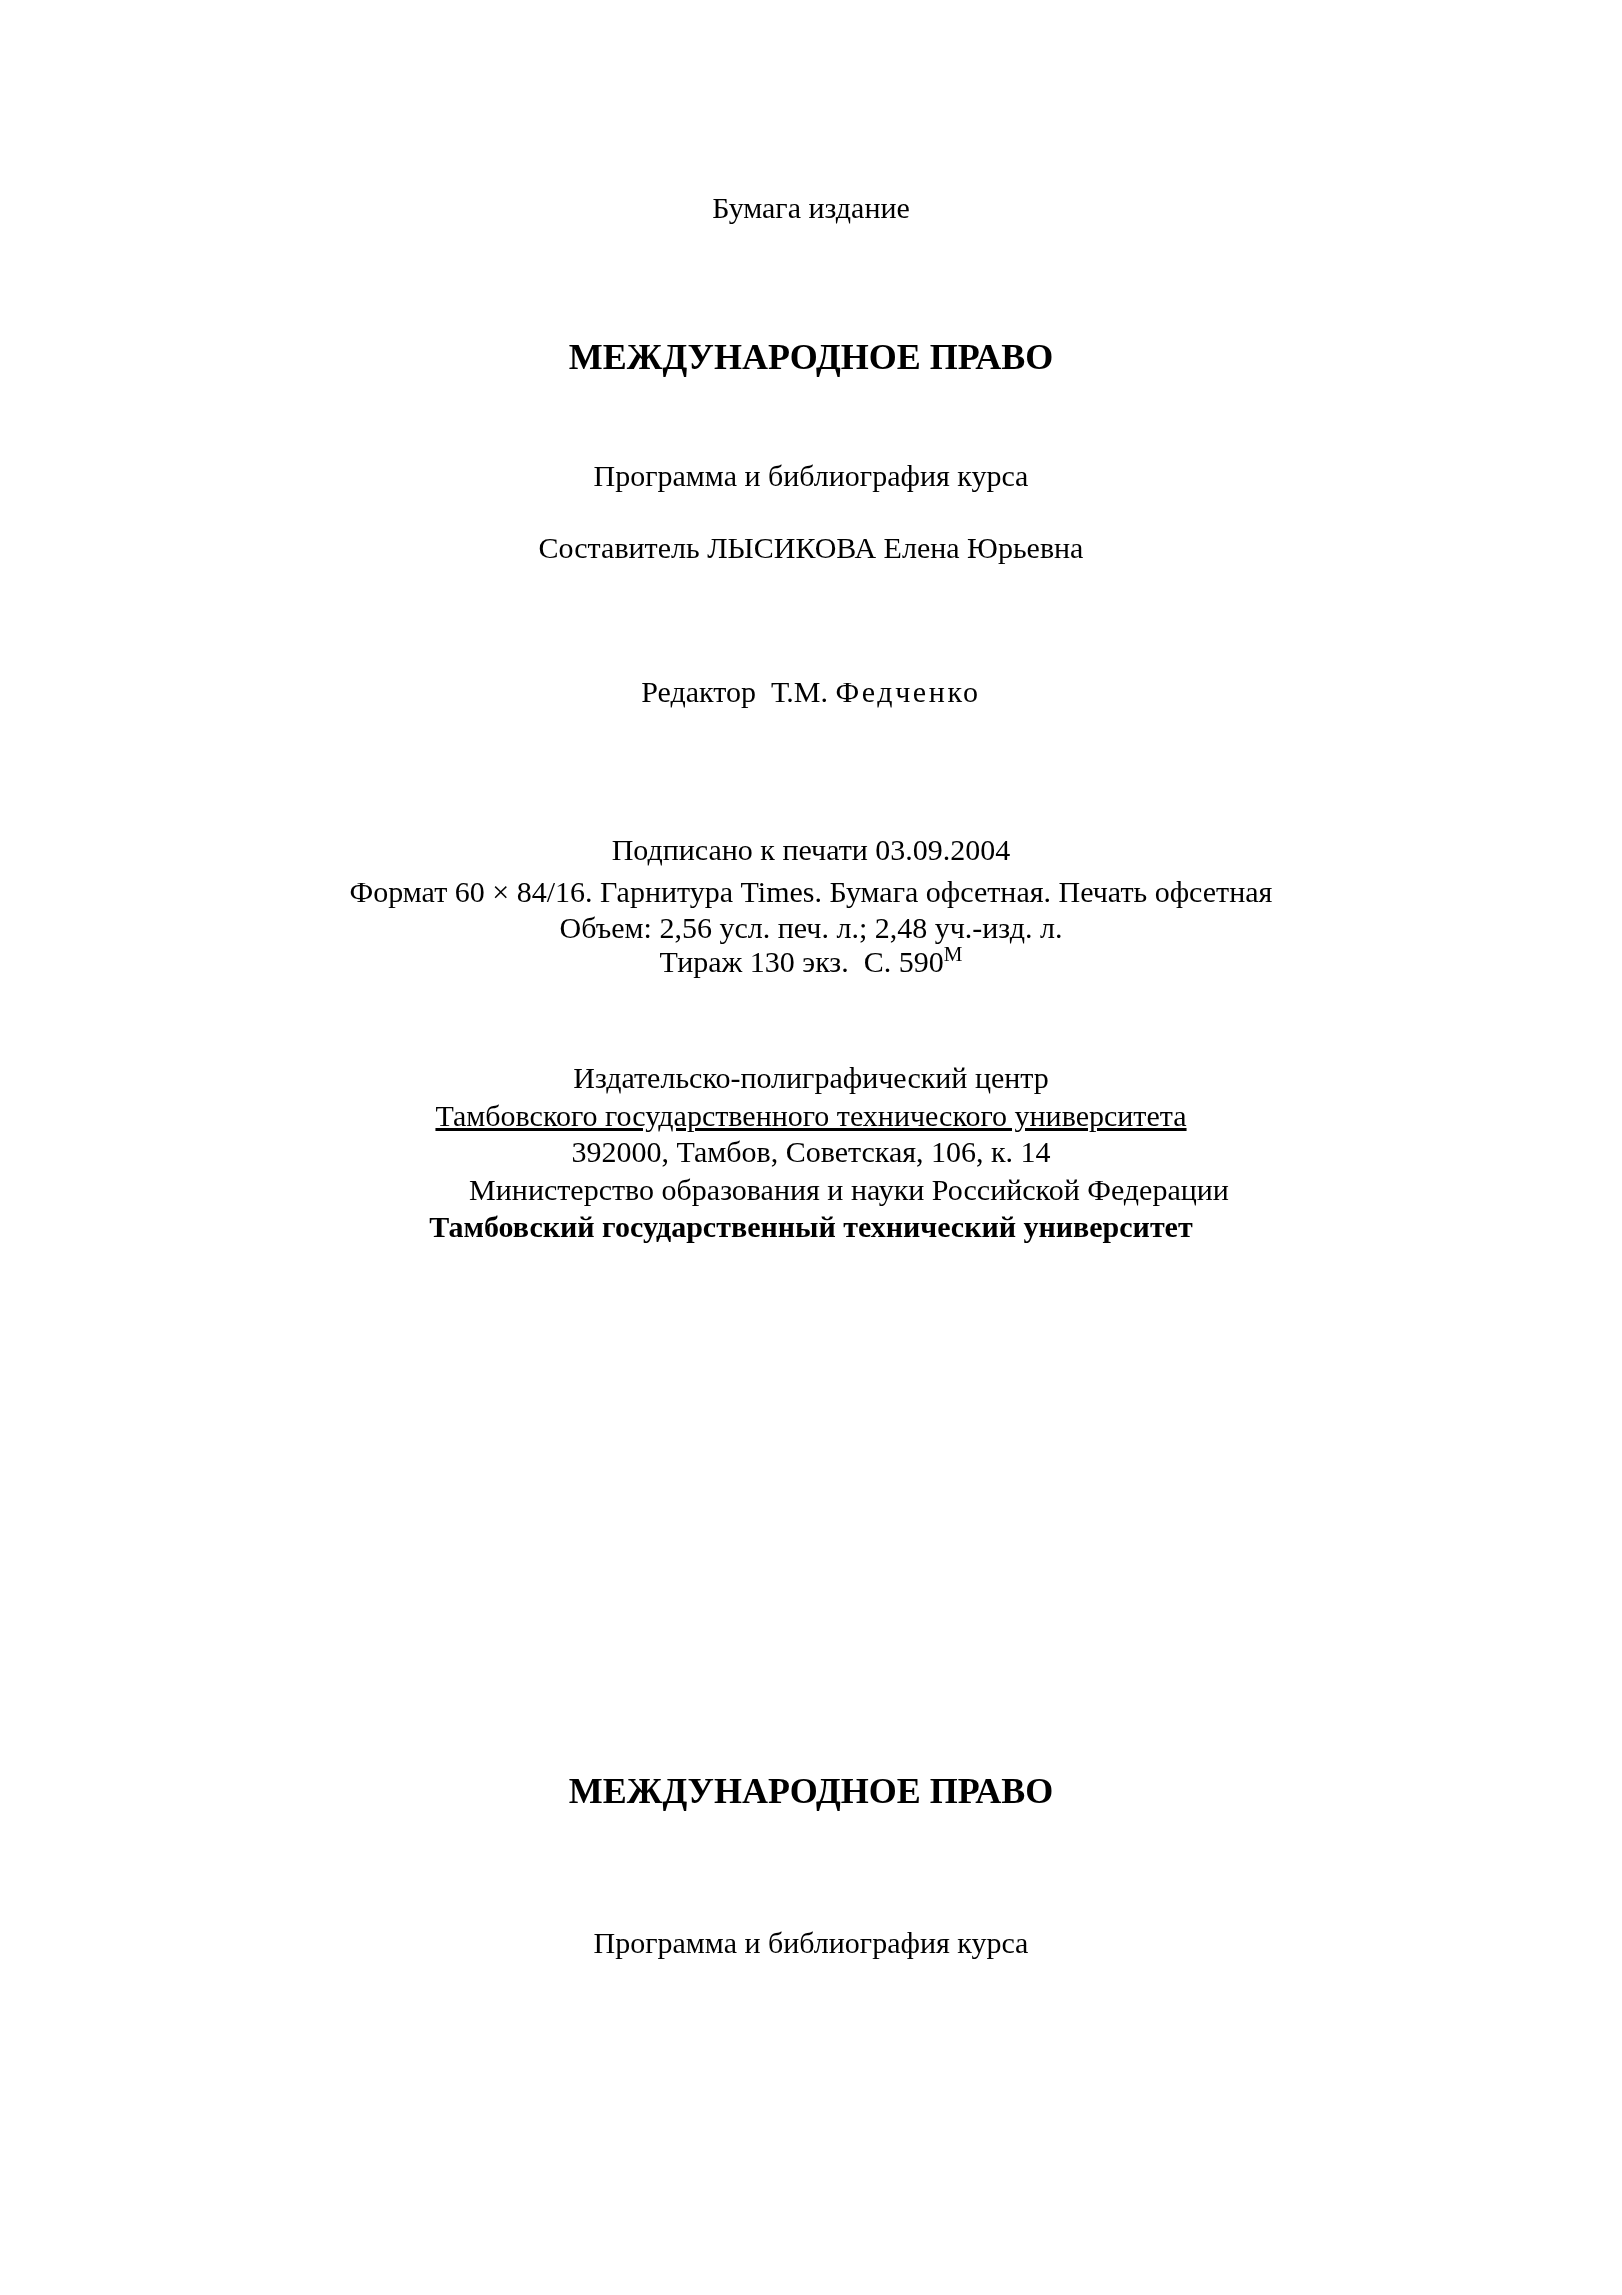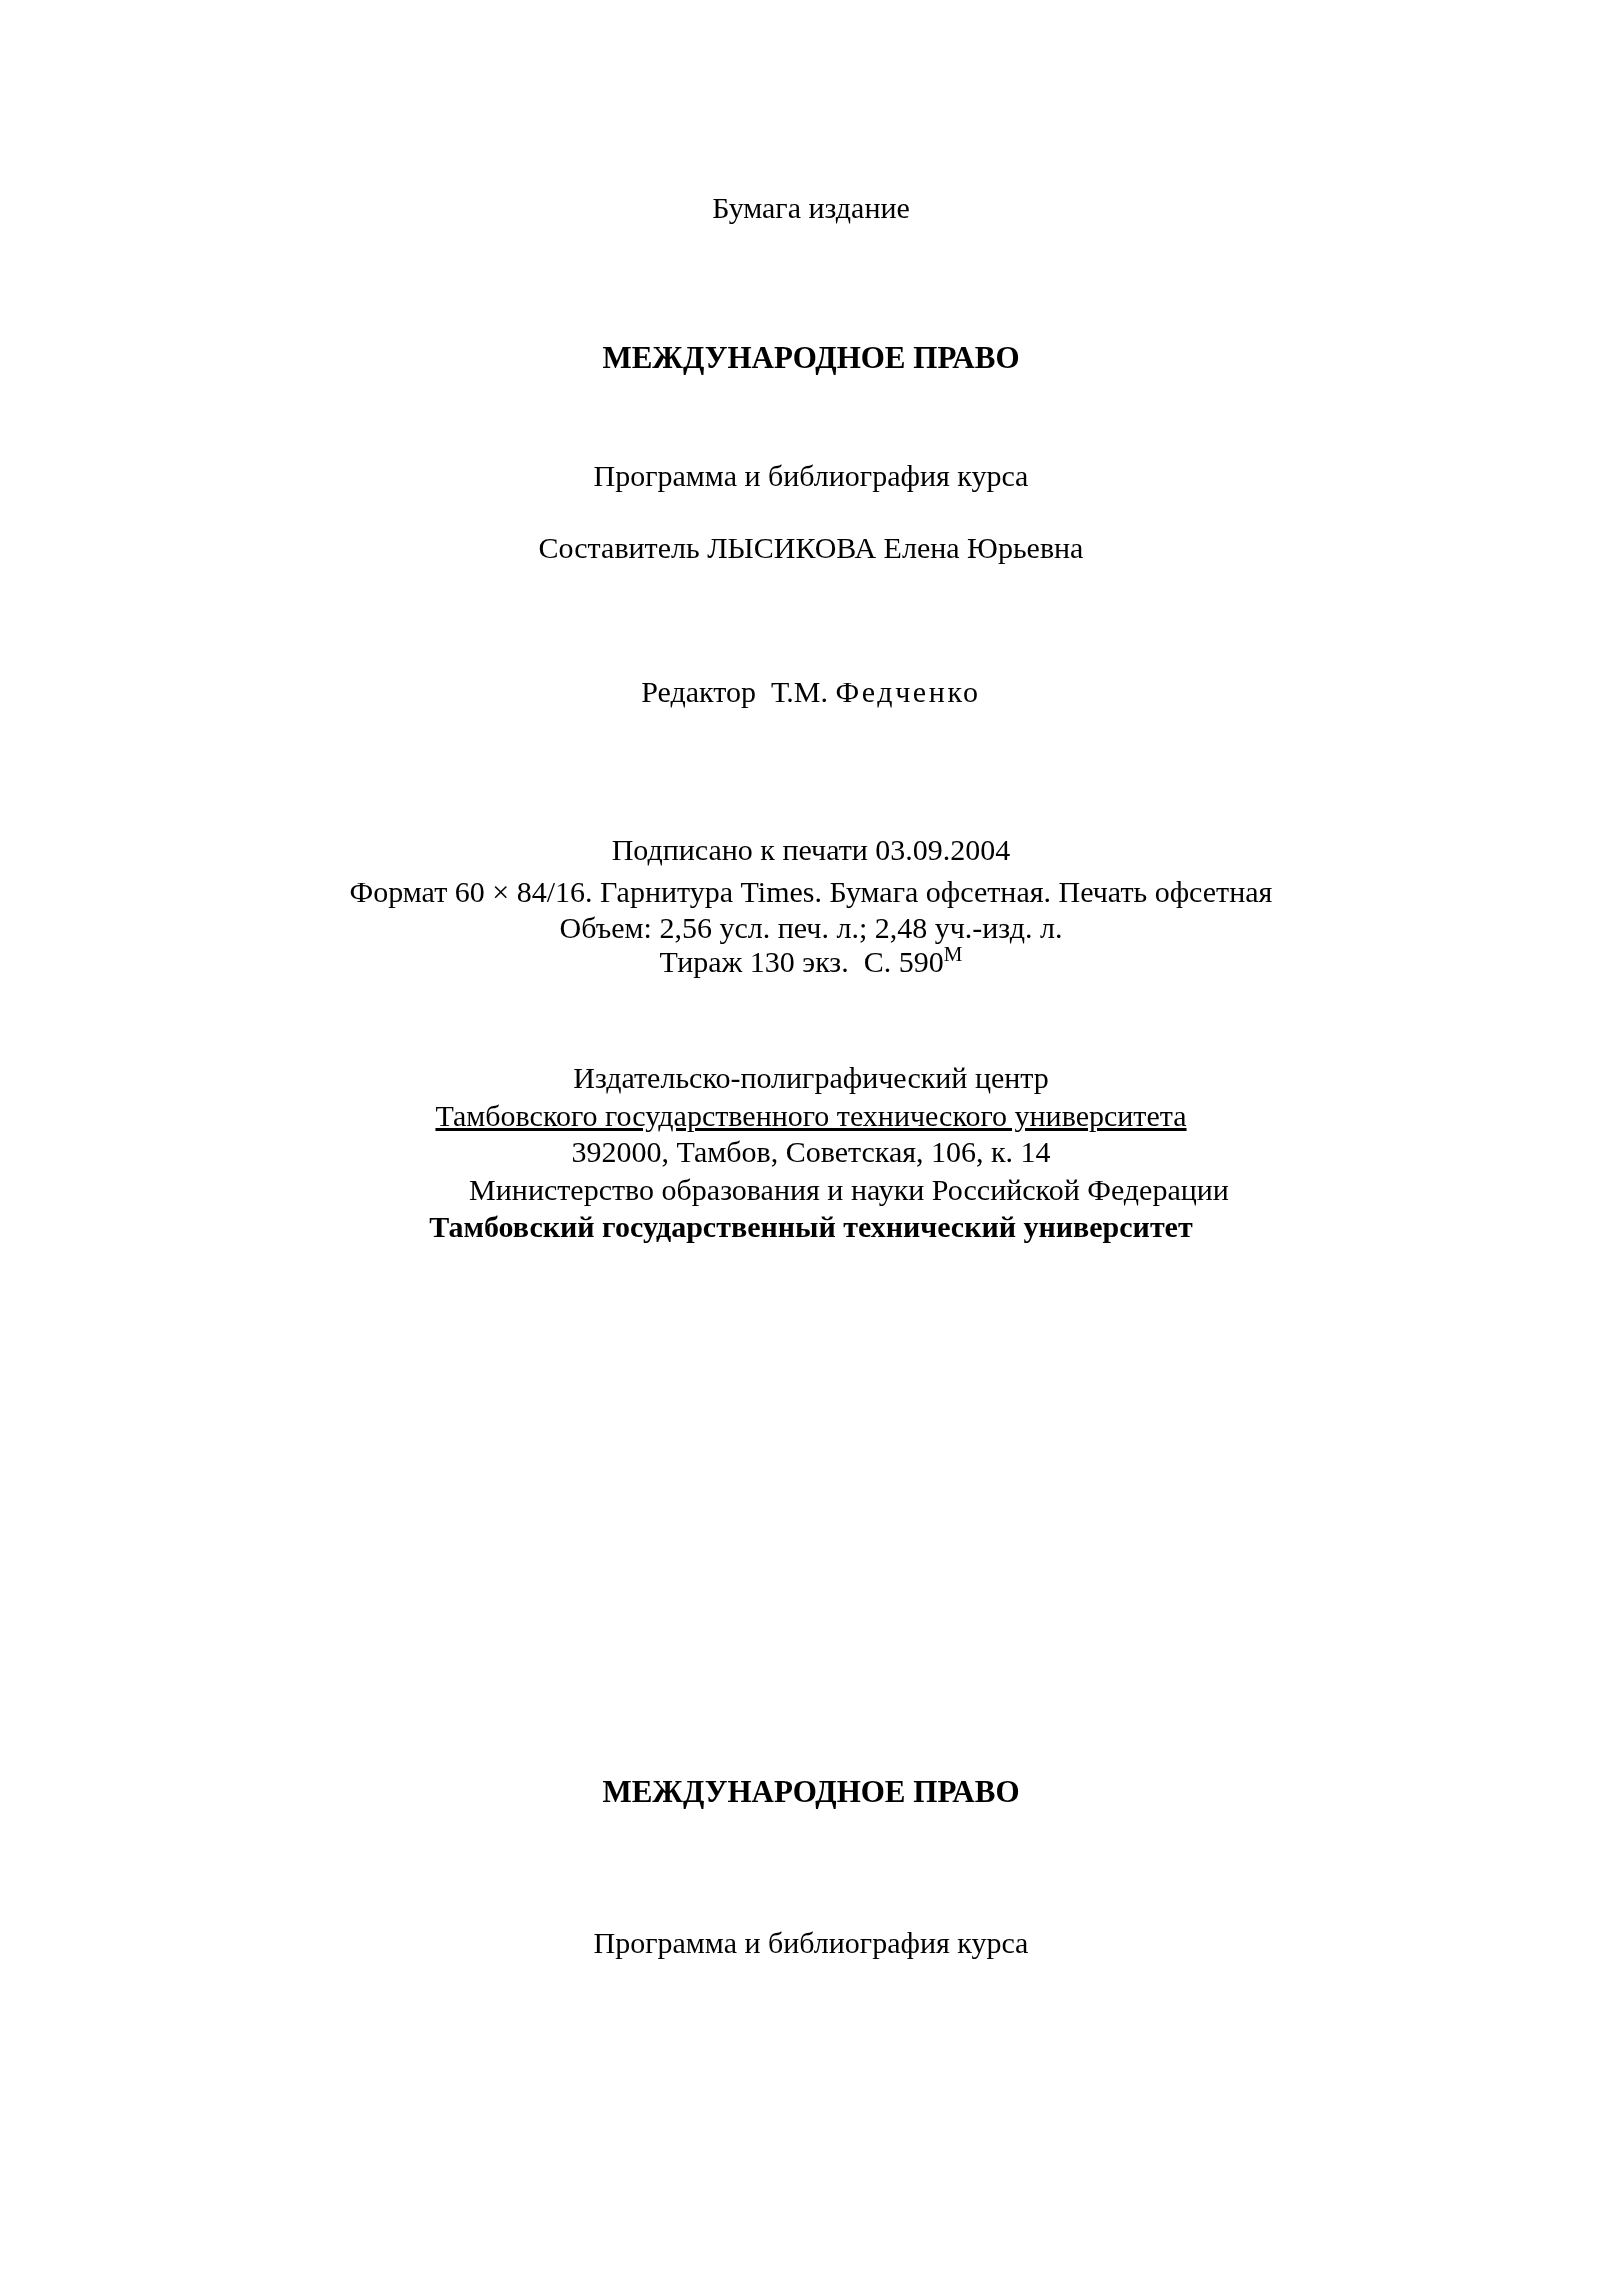--- a/index.html
+++ b/index.html
@@ -20,21 +20,21 @@
     position: absolute;
     left: 0;
     width: 100%;
     text-align: center;
     font-size: 30px;
     line-height: 39px;
     white-space: pre-wrap;
     color: #000000;
   }
   .bold { font-weight: bold; }
-  .title { font-size: 31px; }
+  .title { font-size: 36px; }
   .name-spaced { letter-spacing: 2.6px; }
   sup.mark {
     font-size: 21px;
     vertical-align: super;
     line-height: 0;
   }
 </style>
 </head>
 <body>
 

